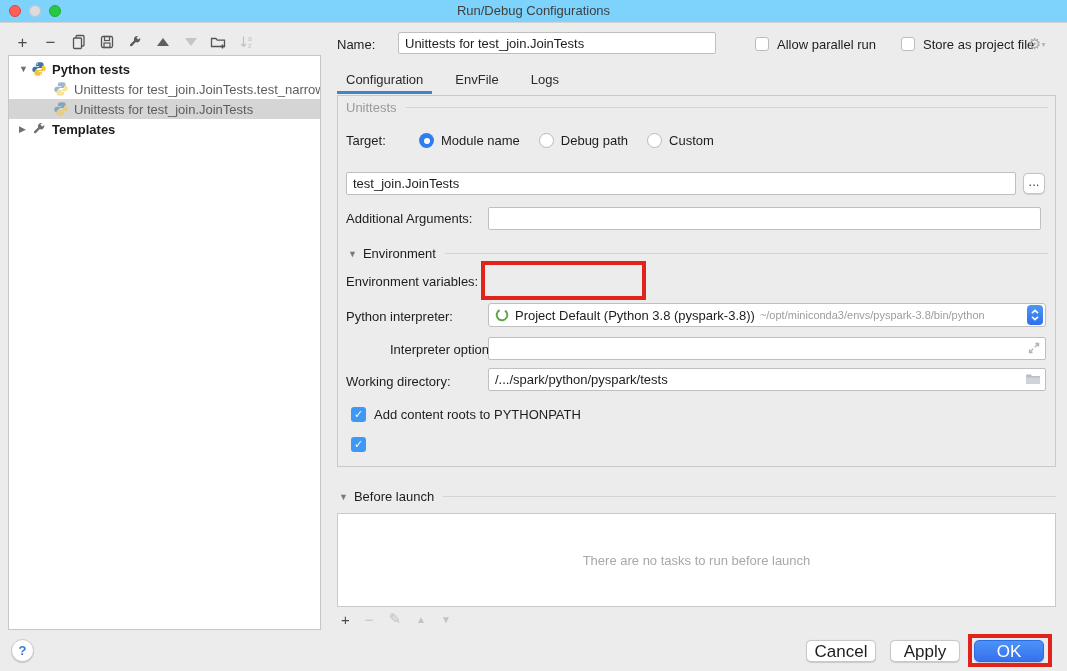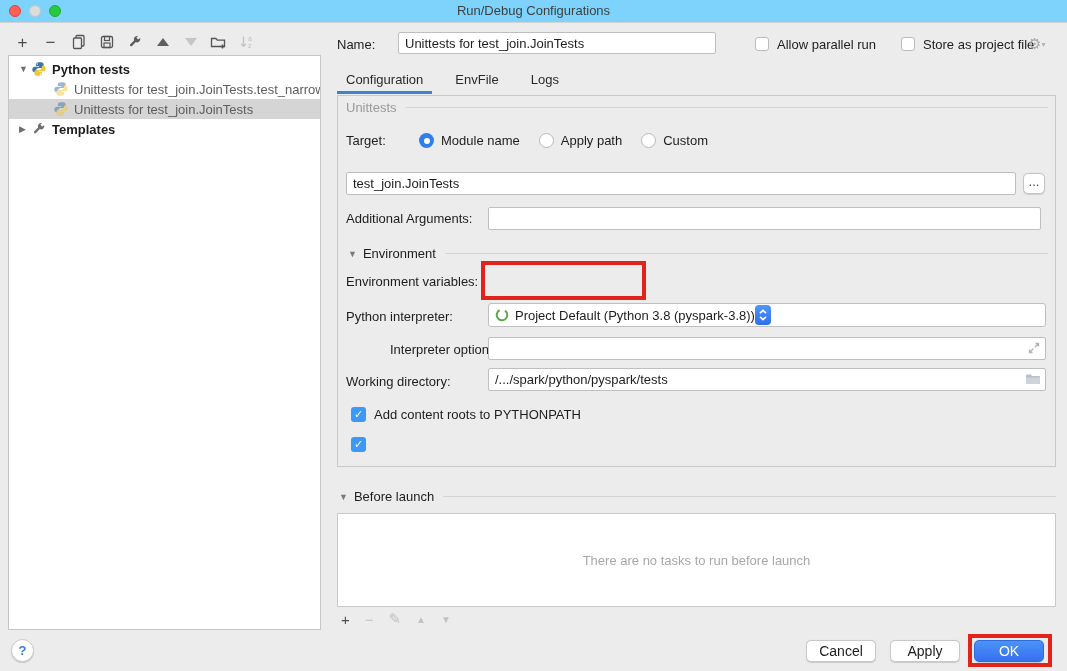--- a/index.html
+++ b/index.html
@@ -72,21 +72,21 @@
   .tasks-empty{color:#a8a8a8;}
   .bl-toolbar{position:absolute;left:341px;top:610px;display:flex;gap:15px;align-items:center;}
   .bl-toolbar span{font-size:15px;color:#c2c2c2;}
   .bl-toolbar .en{color:#4c4c4c;}
   .bl-toolbar .small{font-size:10px;}
   
   .helpbtn{position:absolute;left:11px;top:639px;width:23px;height:23px;border-radius:50%;background:#fff;
     border:1px solid #c9c9c9;box-shadow:0 1px 1px rgba(0,0,0,.15);color:#3b77d8;font-weight:bold;
     text-align:center;line-height:22px;font-size:13px;box-sizing:border-box;}
   .btn{position:absolute;height:22px;border-radius:5px;background:#fff;border:1px solid #c8c8c8;
-    box-shadow:0 .5px 1px rgba(0,0,0,.15);text-align:center;line-height:21px;font-size:14px;color:#1d1d1d;box-sizing:border-box;}
+    box-shadow:0 .5px 1px rgba(0,0,0,.15);text-align:center;line-height:21px;font-size:17px;color:#1d1d1d;box-sizing:border-box;}
   .btn.primary{background:linear-gradient(#4b93f8,#3670ef);border:1px solid #2f6be0;color:#fff;}
   
   .annot{position:absolute;border:4px solid #e0241c;box-sizing:border-box;z-index:50;pointer-events:none;}
 </style>
 </head>
 <body>
 
 <div class="window">
 
   <div class="titlebar">
@@ -206,21 +206,21 @@
     </div>
 
     <div style="position:absolute;left:8px;top:37px;display:flex;align-items:center;">
       <span style="width:73px;">Target:</span>
       <span class="ropt">
         <span class="radio on"></span>
         <span>Module name</span>
       </span>
       <span class="ropt">
         <span class="radio"></span>
-        <span>Apply path</span>
+        <span>Debug path</span>
       </span>
       <span class="ropt">
         <span class="radio"></span>
         <span>Custom</span>
       </span>
     </div>
 
     <input class="txtfield" style="left: 8px; top: 76px; width: 670px; height: 23px;" value="test_join.JoinTests">
     <div class="btn-more" style="left:685px;top:77px;">...</div>
 
@@ -234,20 +234,21 @@
     </div>
 
     <div class="lbl" style="left:8px;top:178px;">Environment variables:</div>
 
     <div class="lbl" style="left:8px;top:213px;">Python interpreter:</div>
     <div class="combo" style="left:150px;top:207px;width:558px;height:24px;">
       <svg width="14" height="14" viewBox="0 0 14 14">
           <circle cx="7" cy="7" r="5.3" fill="none" stroke="#5fa648" stroke-width="2" stroke-dasharray="27 7" transform="rotate(-55 7 7)"></circle>
         </svg>
       <span class="main">Project Default (Python 3.8 (pyspark-3.8))</span>
+      <span class="path">~/opt/miniconda3/envs/pyspark-3.8/bin/python</span>
       <span class="spinner">
         <svg width="10" height="14" viewBox="0 0 10 14">
             <path d="M2 5.2 5 2.4 8 5.2" fill="none" stroke="#fff" stroke-width="1.6"></path>
             <path d="M2 8.8 5 11.6 8 8.8" fill="none" stroke="#fff" stroke-width="1.6"></path>
           </svg>
       </span>
     </div>
 
     <div class="lbl" style="left:8px;top:246px;margin-left:44px;">Interpreter options:</div>
     <div style="position:absolute;left:150px;top:241px;width:558px;height:23px;">

